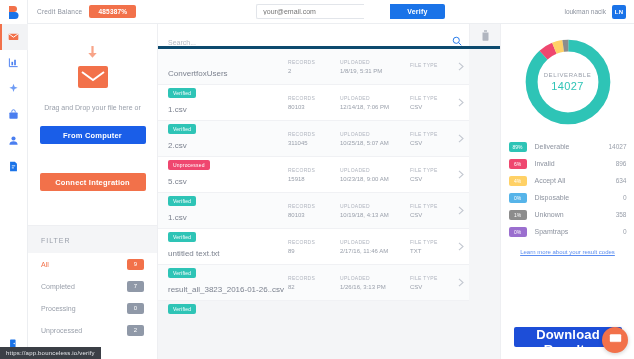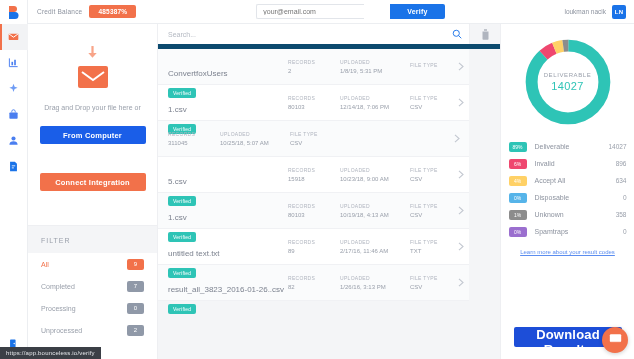--- a/index.html
+++ b/index.html
@@ -102,22 +102,22 @@
   .filter-row.active .filter-name{ color:#f2714a; }
   .count-badge{
     min-width:17px; height:11px; border-radius:2px; background:#9099a8; color:#fff;
     font-size:6px; display:flex; align-items:center; justify-content:center; padding:0 4px;
   }
   .filter-row.active .count-badge{ background:#f2714a; }
 
   
   .listcol{ flex:1; display:flex; flex-direction:column; min-width:0; }
   .searchbar{
-    height:25px; background:#fff; display:flex; align-items:center;
-    border-bottom:5px solid #0c4a6e;
+    height:25px; background:#fff; display:flex; align-items:flex-end;
+    border-bottom:3px solid #0c4a6e;
   }
   .search-input{
     flex:1; border:none; outline:none; font-size:7px; color:#9aa0ab;
     padding-left:10px; font-family:"Liberation Sans", sans-serif; background:transparent;
   }
   .search-input::placeholder{ color:#b4b9c2; }
   .search-icon-btn{ width:24px; display:flex; align-items:center; justify-content:center; cursor:pointer; }
   .trash-btn{
     width:31px; display:flex; align-items:center; justify-content:center; cursor:pointer;
     border-left:1px solid #eeeff2; align-self:stretch; background:#f4f5f7;
@@ -370,20 +370,21 @@
               <div class="col-label">FILE TYPE</div>
               <div class="col-value">CSV</div>
             </div>
             <div class="chev">
               <svg width="6" height="9" viewBox="0 0 7 11">
                 <path d="M1 1l5 4.5L1 10" stroke="#c2c7d0" stroke-width="1.3" fill="none"></path>
               </svg>
             </div>
           </div>
           <div class="file-row alt">
+            <div class="file-main"><div class="file-name">2.csv</div><span class="tag tag-unprocessed">Unprocessed</span></div>
             <div class="file-col col-records">
               <div class="col-label">RECORDS</div>
               <div class="col-value">311045</div>
             </div>
             <div class="file-col col-uploaded">
               <div class="col-label">UPLOADED</div>
               <div class="col-value">10/25/18, 5:07 AM</div>
             </div>
             <div class="file-col col-filetype">
               <div class="col-label">FILE TYPE</div>

